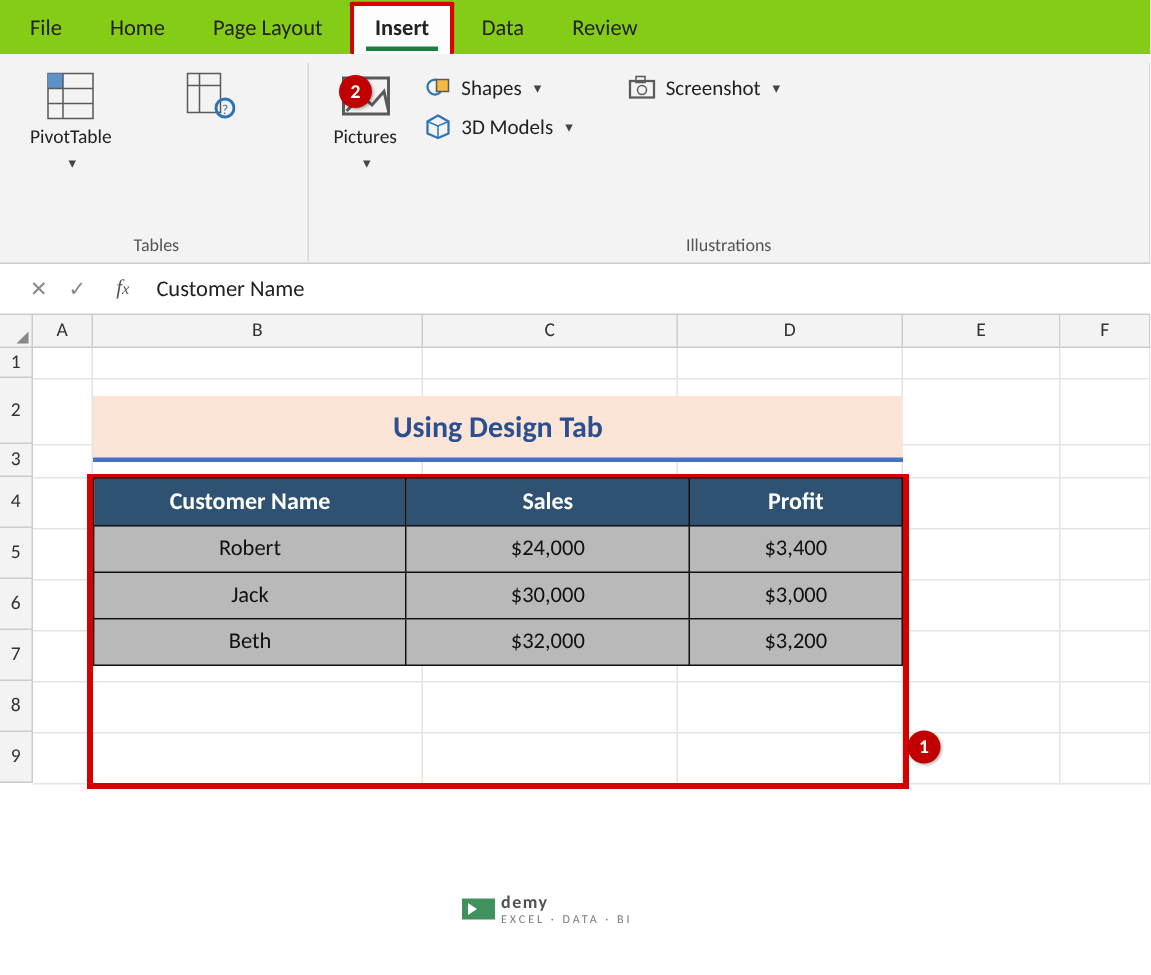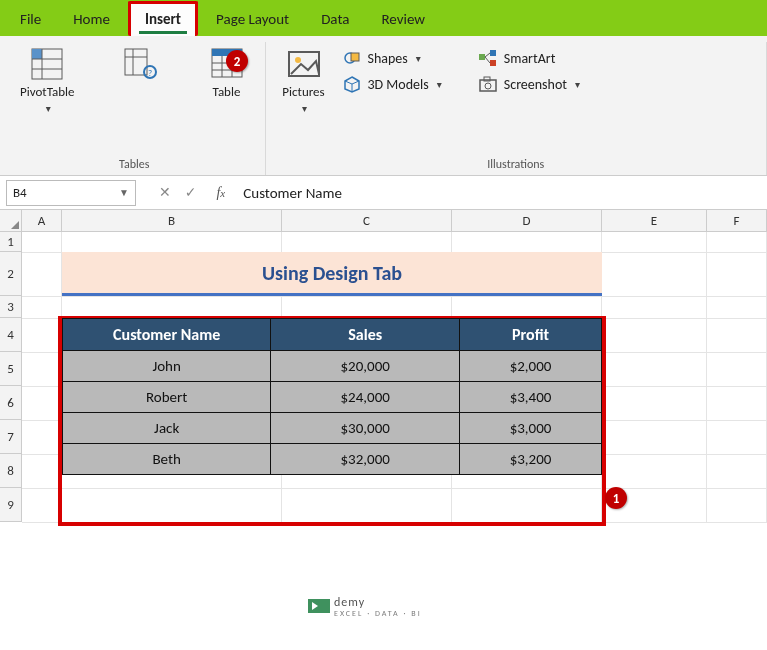--- a/index.html
+++ b/index.html
@@ -55,34 +55,34 @@
   .content{position:absolute;top:22px;left:22px;}
   .title-banner{position:absolute;background:#fce4d6;color:#2b5090;font-weight:700;font-size:20px;text-align:center;display:flex;align-items:center;justify-content:center;border-bottom:3px solid #4472c4;}
   .sel-border{position:absolute;border:4px solid #d70000;}
   .data-table{position:absolute;border-collapse:collapse;}
   .data-table th{background:#2f5172;color:#fff;font-weight:700;font-size:16px;text-align:center;border:1px solid #111;padding:6px 0;}
   .data-table td{background:#b9b9b9;color:#111;font-size:15px;text-align:center;border:1px solid #111;padding:6px 0;}
 
   .watermark{position:absolute;left:308px;top:595px;display:flex;align-items:center;gap:4px;opacity:.85;font-size:12px;}
   .watermark .wm-ico{width:22px;height:14px;background:#1e7e42;position:relative;}
   .watermark .wm-ico::after{content:"";position:absolute;left:4px;top:3px;width:6px;height:8px;background:#fff;clip-path:polygon(0 0,100% 50%,0 100%);}
-  .watermark .wm-txt1{font-weight:400;letter-spacing:1px;color:#333;}
+  .watermark .wm-txt1{font-weight:700;letter-spacing:1px;color:#333;}
   .watermark .wm-txt2{font-size:8px;letter-spacing:2px;color:#666;line-height:8px;}
 
   svg{display:block;}
   .rel{position:relative;}
 </style>
 </head>
 <body class="rel">
 
 <div class="tabs">
   <div class="tab"><span class="tab-label">File</span></div>
   <div class="tab"><span class="tab-label">Home</span></div>
+  <div class="tab"><span class="tab-label">Page Layout</span></div>
   <div class="tab active"><span class="tab-label">Insert</span></div>
-  <div class="tab"><span class="tab-label">Page Layout</span></div>
   <div class="tab"><span class="tab-label">Data</span></div>
   <div class="tab"><span class="tab-label">Review</span></div>
 </div>
 
 <div class="ribbon">
 
   <div class="group">
     <div class="group-controls">
       <div class="big-btn">
         <span class="icon">
@@ -100,33 +100,20 @@
       <div class="big-btn" style="min-width:110px;">
         <span class="icon">
           <svg width="34" height="34">
               <rect x="2" y="2" width="22" height="26" fill="none" stroke="#5a5a5a"></rect>
               <line x1="2" y1="10" x2="24" y2="10" stroke="#5a5a5a"></line>
               <line x1="10" y1="2" x2="10" y2="28" stroke="#5a5a5a"></line>
               <circle cx="27" cy="25" r="6" fill="none" stroke="#2f75b5" stroke-width="2"></circle>
               <text x="25" y="29" font-size="9" fill="#2f75b5">?</text>
             </svg>
         </span>
-      </div>
-      <div class="big-btn">
-        <span class="icon">
-          <svg width="34" height="34">
-              <rect x="2" y="2" width="30" height="28" fill="none" stroke="#5a5a5a"></rect>
-              <rect x="2" y="2" width="30" height="7" fill="#2f75b5"></rect>
-              <line x1="2" y1="16" x2="32" y2="16" stroke="#5a5a5a"></line>
-              <line x1="2" y1="23" x2="32" y2="23" stroke="#5a5a5a"></line>
-              <line x1="12" y1="9" x2="12" y2="30" stroke="#5a5a5a"></line>
-              <line x1="22" y1="9" x2="22" y2="30" stroke="#5a5a5a"></line>
-            </svg>
-        </span>
-        <span class="lbl">Table</span>
       </div>
     </div>
     <div class="group-label">Tables</div>
   </div>
 
   <div class="group" style="flex:1;">
     <div class="group-controls" style="width:100%;align-items:flex-start;">
       <div class="big-btn">
         <span class="icon">
           <svg width="36" height="34">
@@ -160,51 +147,35 @@
             </span>
           <span>3D Models</span>
             <span class="chev">▾</span>
         </div>
       </div>
 
       <div class="small-list" style="margin-left:20px;">
         <div class="small-btn">
           <span class="icon">
               <svg width="20" height="18">
-                <rect x="1" y="5" width="6" height="6" fill="#6aa84f"></rect>
-                <rect x="12" y="1" width="6" height="6" fill="#2f75b5"></rect>
-                <rect x="12" y="11" width="6" height="6" fill="#cc4125"></rect>
-                <line x1="7" y1="8" x2="12" y2="4" stroke="#5a5a5a"></line>
-                <line x1="7" y1="8" x2="12" y2="14" stroke="#5a5a5a"></line>
-              </svg>
-            </span>
-          <span>SmartArt</span>
-        </div>
-        <div class="small-btn">
-          <span class="icon">
-              <svg width="20" height="18">
                 <rect x="2" y="5" width="16" height="11" fill="none" stroke="#5a5a5a" stroke-width="1.5"></rect>
                 <rect x="6" y="2" width="6" height="4" fill="none" stroke="#5a5a5a"></rect>
                 <circle cx="10" cy="11" r="3" fill="none" stroke="#5a5a5a"></circle>
               </svg>
             </span>
           <span>Screenshot</span>
             <span class="chev">▾</span>
         </div>
       </div>
     </div>
     <div class="group-label">Illustrations</div>
   </div>
 </div>
 
 <div class="fx-row">
-  <div class="namebox">
-    <span>B4</span>
-    <span class="dd">▼</span>
-  </div>
   <div class="fx-sep"></div>
   <div class="fx-btns">
     <span>✕</span>
     <span>✓</span>
   </div>
   <span class="fx-label">f<span style="font-size:11px;">x</span></span>
   <div class="formula"><span>Customer Name</span></div>
 </div>
 
 <div class="sheet rel">
@@ -302,40 +273,35 @@
           <td></td>
           <td></td>
           <td></td>
           <td></td>
           <td></td>
         </tr>
   </tbody>
     </table>
 
   <div class="content">
-    <div class="title-banner" style="left:40px;top:20px;width:540px;height:44px;">
+    <div class="title-banner" style="left:40px;top:32px;width:540px;height:44px;">
       <span>Using Design Tab</span>
     </div>
 
     <div class="sel-border" style="left:36px;top:84px;width:548px;height:210px;"></div>
 
     <table class="data-table" id="data-table" style="left:40px;top:86px;width:540px;">
       <thead>
           <tr id="dt-head">
             <th style="width: 220px;">Customer Name</th>
             <th style="width: 200px;">Sales</th>
             <th style="width: 150px;">Profit</th>
           </tr>
         </thead>
       <tbody id="dt-body">
-          <tr>
-            <td>John</td>
-            <td>$20,000</td>
-            <td>$2,000</td>
-          </tr>
           <tr>
             <td>Robert</td>
             <td>$24,000</td>
             <td>$3,400</td>
           </tr>
           <tr>
             <td>Jack</td>
             <td>$30,000</td>
             <td>$3,000</td>
           </tr>

